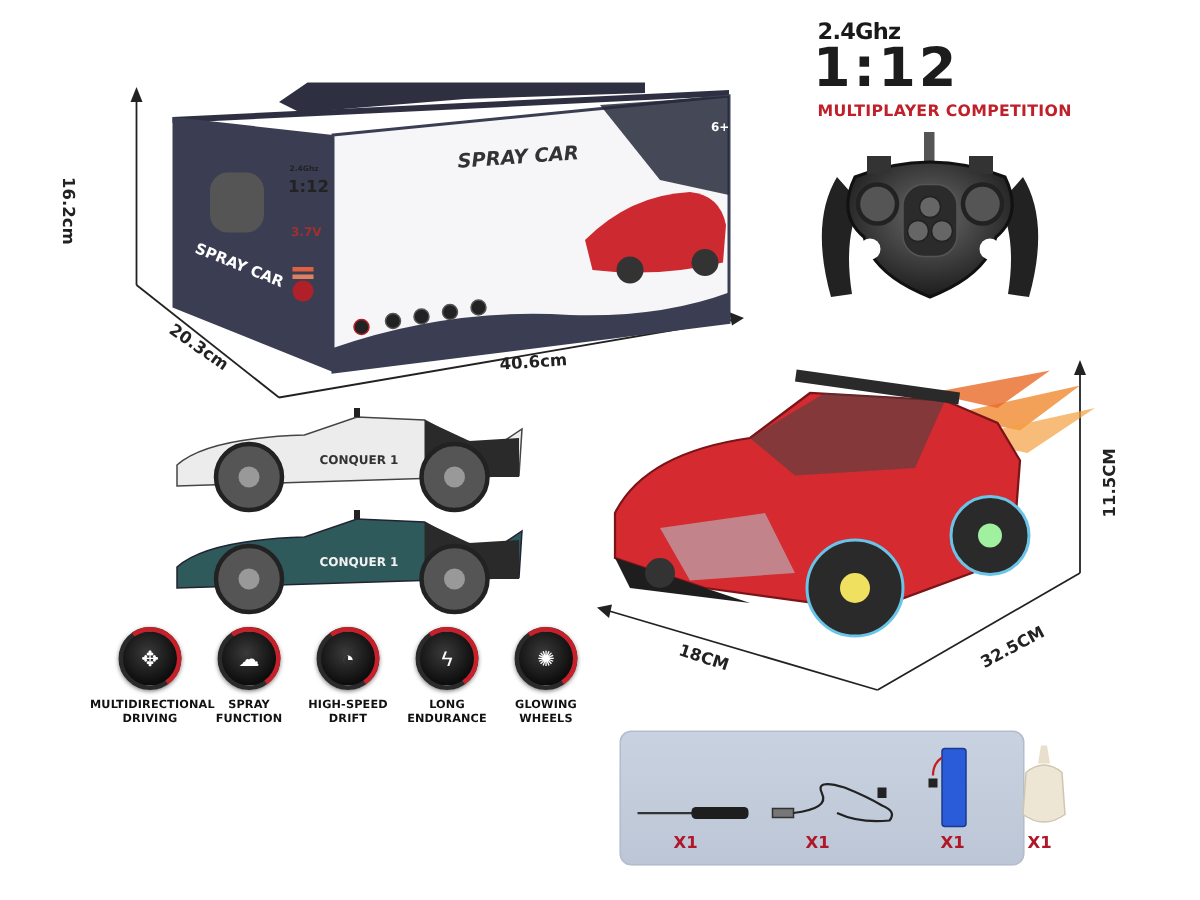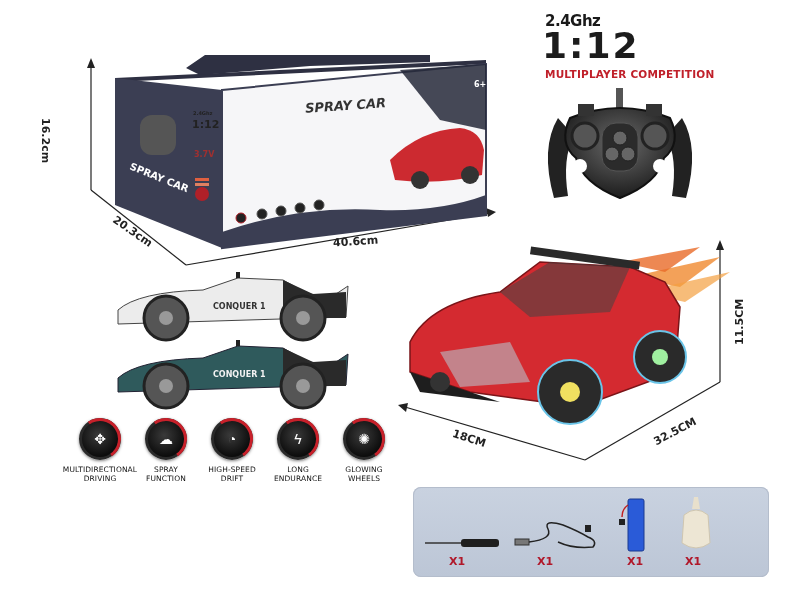--- a/index.html
+++ b/index.html
@@ -7,23 +7,23 @@
     .abs { position: absolute; }
     .dim-label { position: absolute; font-family: "DejaVu Sans", sans-serif; font-weight: bold; font-size: 11px; color: #222; white-space: nowrap; }
     
     .hdr-freq { left: 545px; top: 12px; font-family: "DejaVu Sans", sans-serif; font-weight: bold; font-size: 15px; color: #1a1a1a; letter-spacing: -0.5px; }
     .hdr-scale { left: 542px; top: 28px; font-family: "DejaVu Sans", sans-serif; font-weight: 900; font-size: 36px; color: #1c1c1c; letter-spacing: 2px; line-height: 36px; }
     .hdr-sub { left: 545px; top: 68px; font-family: "DejaVu Sans", sans-serif; font-weight: bold; font-size: 10.5px; color: #c0202a; letter-spacing: 0.2px; text-align: center; }
     
     .feature { position: absolute; width: 80px; text-align: center; }
     .feat-icon { width: 36px; height: 36px; margin: 0 auto; border-radius: 50%; background: radial-gradient(circle at 45% 40%, #3a3a3a, #0d0d0d 70%); border: 3px solid #2a2a2a; box-shadow: 0 1px 3px rgba(0,0,0,0.5); position: relative; display: flex; align-items: center; justify-content: center; color: #fff; font-size: 14px; }
     .feat-icon::after { content: ""; position: absolute; inset: -3px; border-radius: 50%; border: 3px solid transparent; border-top-color: #c8202a; border-right-color: #c8202a; transform: rotate(10deg); }
-    .feat-label { margin-top: 5px; font-family: "DejaVu Sans", sans-serif; font-weight: normal; font-size: 7.5px; line-height: 9px; color: #111; text-transform: uppercase; letter-spacing: 0.1px; }
+    .feat-label { margin-top: 5px; font-family: "DejaVu Sans", sans-serif; font-weight: bold; font-size: 7.5px; line-height: 9px; color: #111; text-transform: uppercase; letter-spacing: 0.1px; }
     
-    .acc-panel { left: 413px; top: 487px; width: 356px; height: 90px; background: linear-gradient(#c9d2e0, #bcc6d6); border-radius: 8px; box-shadow: inset 0 0 0 1px #b4bdcc; }
+    .acc-panel { left: 413px; top: 487px; width: 270px; height: 90px; background: linear-gradient(#c9d2e0, #bcc6d6); border-radius: 8px; box-shadow: inset 0 0 0 1px #b4bdcc; }
     .acc-item { position: absolute; text-align: center; }
     .acc-qty { position: absolute; font-family: "DejaVu Sans", sans-serif; font-weight: bold; font-size: 11px; color: #b0182a; }
   </style>
 </head>
 <body>
 
 <div class="abs hdr-freq">2.4Ghz</div>
 <div class="abs hdr-scale">1:12</div>
 <div class="abs hdr-sub">MULTIPLAYER COMPETITION</div>
 

